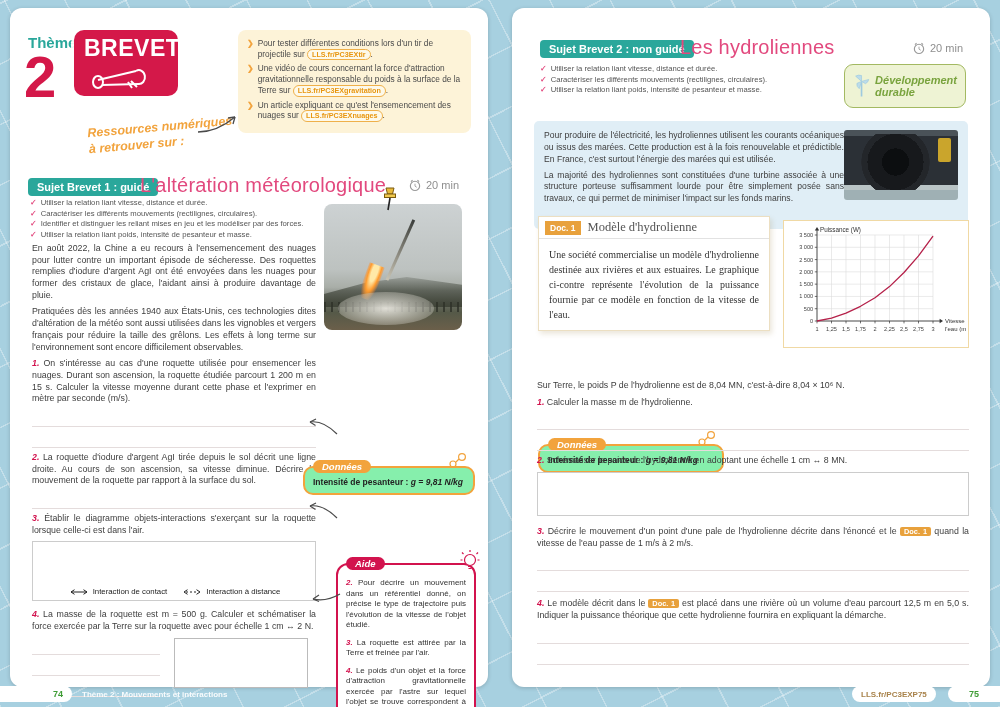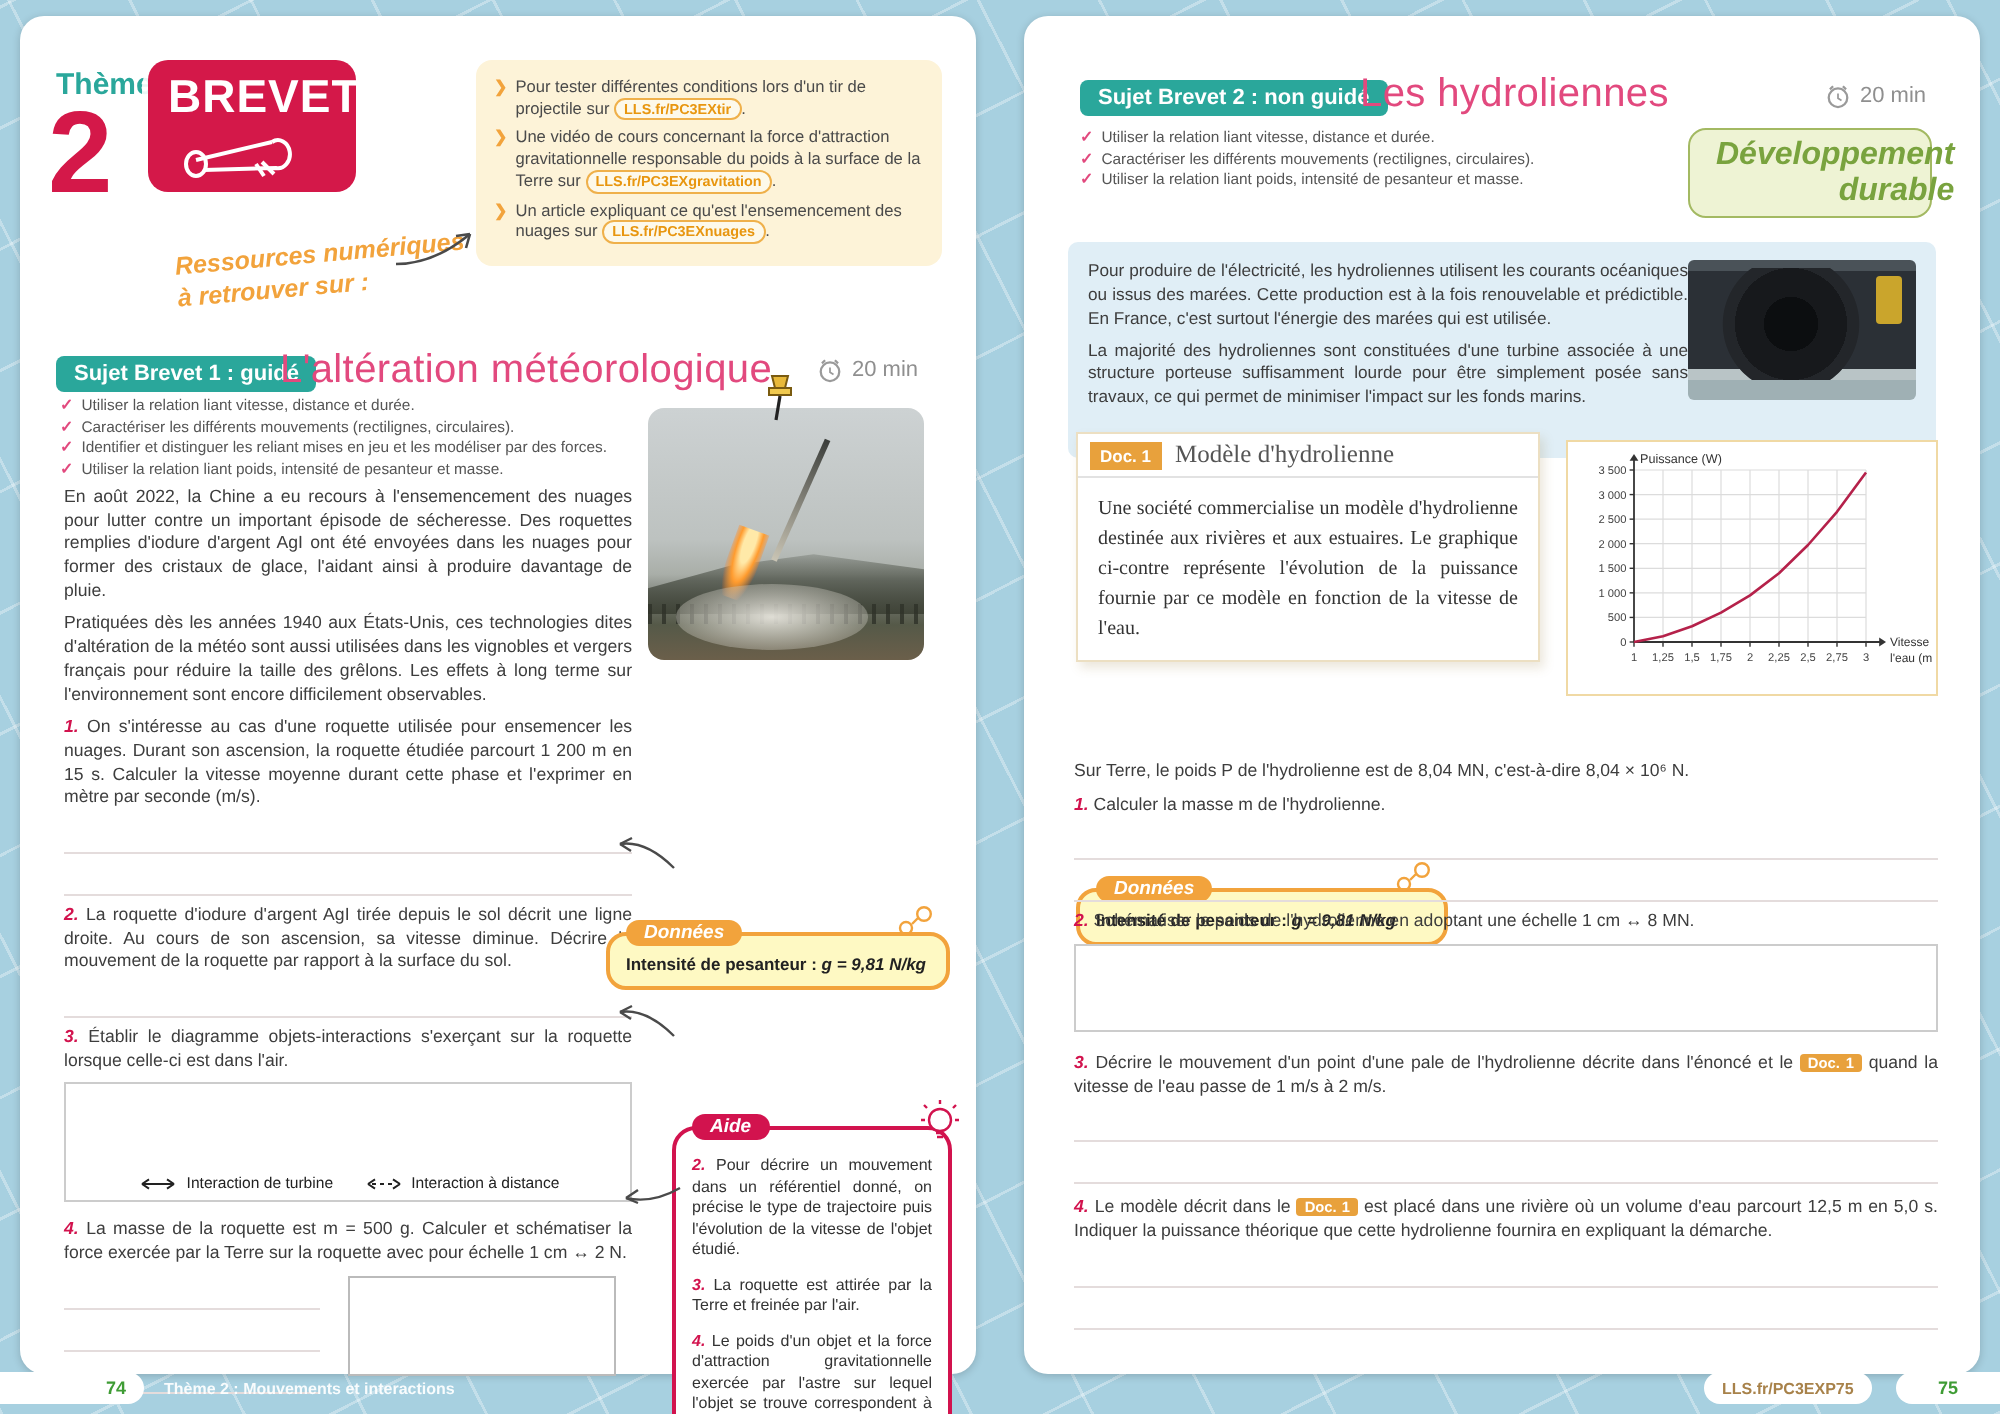--- a/index.html
+++ b/index.html
@@ -38,21 +38,21 @@
   .subject-badge{background:var(--teal);color:#fff;font-weight:bold;font-size:11px;padding:3px 9px;border-radius:4px;display:inline-block}
   .sheet-title{color:var(--pink);font-size:20px;letter-spacing:.2px}
   .duration{display:flex;align-items:center;gap:4px;color:#8f8f8f;font-size:11px}
   .check-row{display:flex;gap:4px;font-size:7.7px;color:#555;line-height:10.5px}
   .check{color:var(--pink);font-weight:bold;font-size:8px}
 
   .qtext{font-size:8.8px;color:var(--text_dark);line-height:1.33;text-align:justify;margin-bottom:5px}
   .qnum{color:var(--crimson);font-weight:bold;font-style:italic}
   .ansline{border-bottom:1px solid #e4dcdc;height:17px;margin-bottom:4px}
 
-  .frame-box{border:2px solid var(--orange);border-radius:10px;background:#fef9c3;position:relative;padding:9px 8px 6px}
+  .frame-box{border:2px solid var(--orange);border-radius:10px;background:#86efac;position:relative;padding:9px 8px 6px}
   .box-label{position:absolute;top:-8px;left:8px;color:#fff;font-weight:bold;font-size:9.5px;font-style:italic;padding:1px 9px;border-radius:8px}
   .box-label.orange{background:var(--orange)}
   .box-label.red{background:var(--crimson)}
   .donnees-text{font-size:8.5px;font-weight:bold;color:#222}
   .aide-box{border:2px solid var(--crimson);border-radius:12px;background:#fff;position:relative;padding:13px 8px 4px}
   .aide-item{font-size:8px;color:#333;line-height:1.32;margin-bottom:7px;text-align:justify}
 
   .diagram-box{border:1px solid #ccc;height:60px;margin:3px 0 8px;position:relative}
   .diagram-legend{position:absolute;bottom:4px;left:0;right:0;display:flex;justify-content:center;gap:14px;font-size:7.8px;color:#222;align-items:center}
   .legend-item{display:flex;align-items:center;gap:3px}
@@ -78,21 +78,21 @@
   .doc-card{background:#fff;border:1px solid #ecdfc2;box-shadow:2px 3px 5px rgba(150,120,60,.18)}
   .doc-head{display:flex;align-items:center;gap:7px;border-bottom:1px solid #e2e2e2;padding:3px 6px}
   .doc-tag{background:#e8a13c;color:#fff;font-weight:bold;font-size:8.5px;padding:2px 5px}
   .doc-title{font-family:"Liberation Serif",serif;font-size:12.5px;color:#555}
   .doc-body{font-family:"Liberation Serif",serif;font-size:10px;color:#333;padding:8px 10px;text-align:justify;line-height:1.5}
   .doc-inline{background:#e8a13c;color:#fff;font-size:7.4px;font-weight:bold;padding:0 4px;border-radius:2px}
   .chart-card{border:1.5px solid #f0d9a4;background:#fff;padding:2px}
   .big-answer-box{border:1px solid #ccc;height:44px;margin:4px 0 10px}
 
   .eco-badge{display:flex;align-items:center;gap:5px;background:#eef3d4;border:1.5px solid #a3b962;border-radius:9px;padding:4px 8px;width:122px}
-  .eco-text{color:var(--eco_green);font-weight:bold;font-size:16px;font-style:italic;line-height:1.1;text-align:right}
+  .eco-text{color:var(--eco_green);font-weight:bold;font-size:11px;font-style:italic;line-height:1.1;text-align:left}
 
   
   .footer-pill{position:absolute;background:#fff;height:16px;display:flex;align-items:center;font-weight:bold;font-size:9px}
   .footer-pill.left{left:0;top:686px;width:72px;border-radius:0 9px 9px 0;justify-content:flex-end;padding-right:9px;color:var(--green)}
   .footer-pill.right{left:948px;top:686px;width:52px;border-radius:9px 0 0 9px;justify-content:center;color:var(--green)}
   .footer-pill.link{left:852px;top:686px;border-radius:9px;padding:0 9px;color:#a8824a;font-size:8px}
   .footer-text{position:absolute;left:82px;top:690px;color:rgba(255,255,255,.92);font-size:8px;font-weight:bold}
 
   svg{display:block}
   .hand-arrow{position:absolute}
@@ -191,21 +191,21 @@
     <div class="ansline"></div>
     <p class="qtext"><span class="qnum">2.</span> <span>La roquette d'iodure d'argent AgI tirée depuis le sol décrit une ligne droite. Au cours de son ascension, sa vitesse diminue. Décrire le mouvement de la roquette par rapport à la surface du sol.</span></p>
     <div class="ansline"></div>
     <p class="qtext"><span class="qnum">3.</span> <span>Établir le diagramme objets-interactions s'exerçant sur la roquette lorsque celle-ci est dans l'air.</span></p>
     <div class="diagram-box">
       <div class="diagram-legend">
         <span class="legend-item">
           <svg width="22" height="8" viewBox="0 0 22 8">
               <path d="M3 4 H19 M3 4 l3.5 -2.3 M3 4 l3.5 2.3 M19 4 l-3.5 -2.3 M19 4 l-3.5 2.3" stroke="#222" fill="none" stroke-width="1"></path>
             </svg>
-          <span>Interaction de turbine</span>
+          <span>Interaction de contact</span>
         </span>
         <span class="legend-item">
           <svg width="22" height="8" viewBox="0 0 22 8">
               <path d="M5 4 H17" stroke="#222" fill="none" stroke-width="1" stroke-dasharray="2 2"></path>
               <path d="M3 4 l3.5 -2.3 M3 4 l3.5 2.3 M19 4 l-3.5 -2.3 M19 4 l-3.5 2.3" stroke="#222" fill="none" stroke-width="1"></path>
             </svg>
           <span>Interaction à distance</span>
         </span>
       </div>
     </div>

